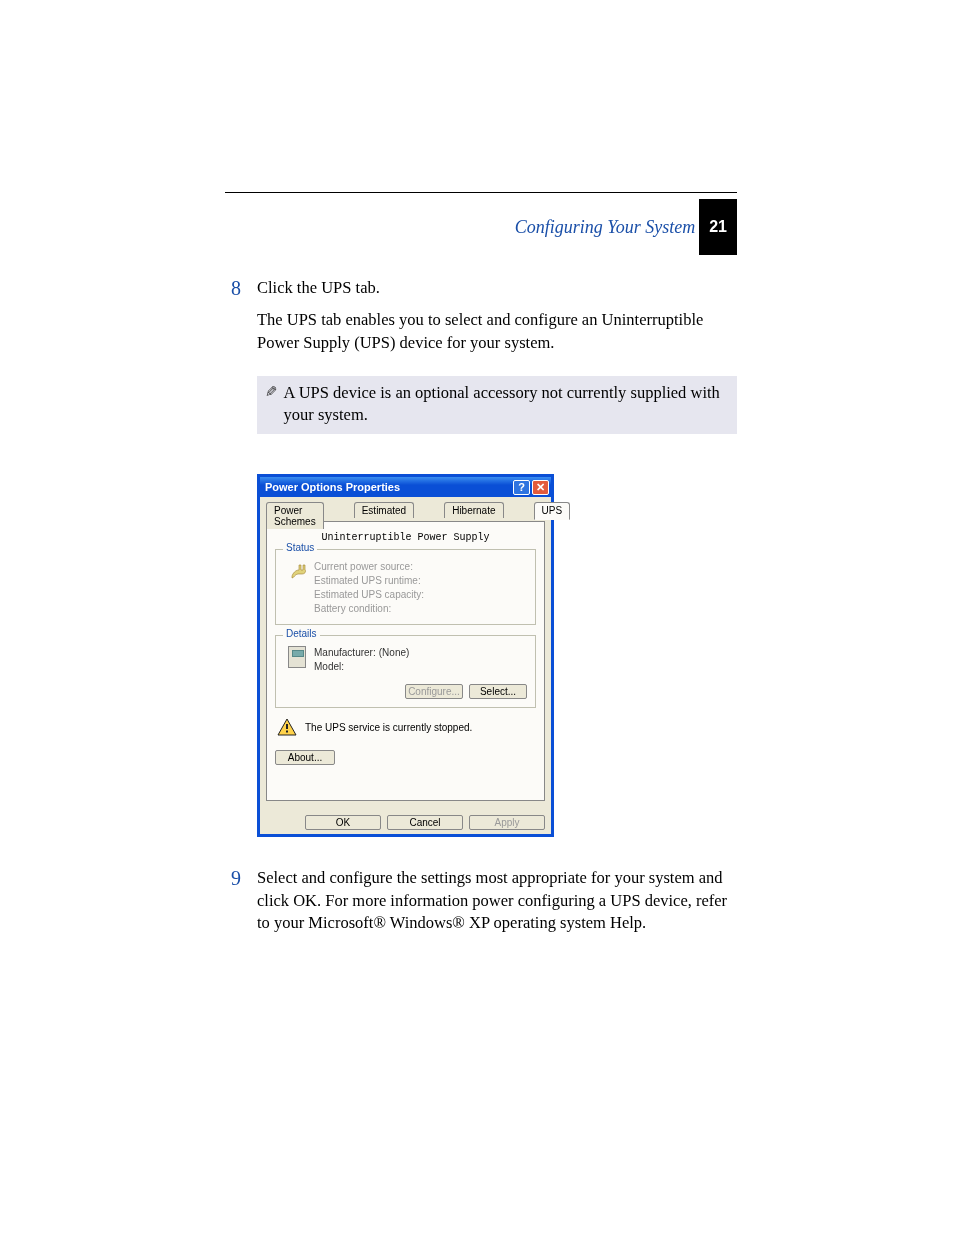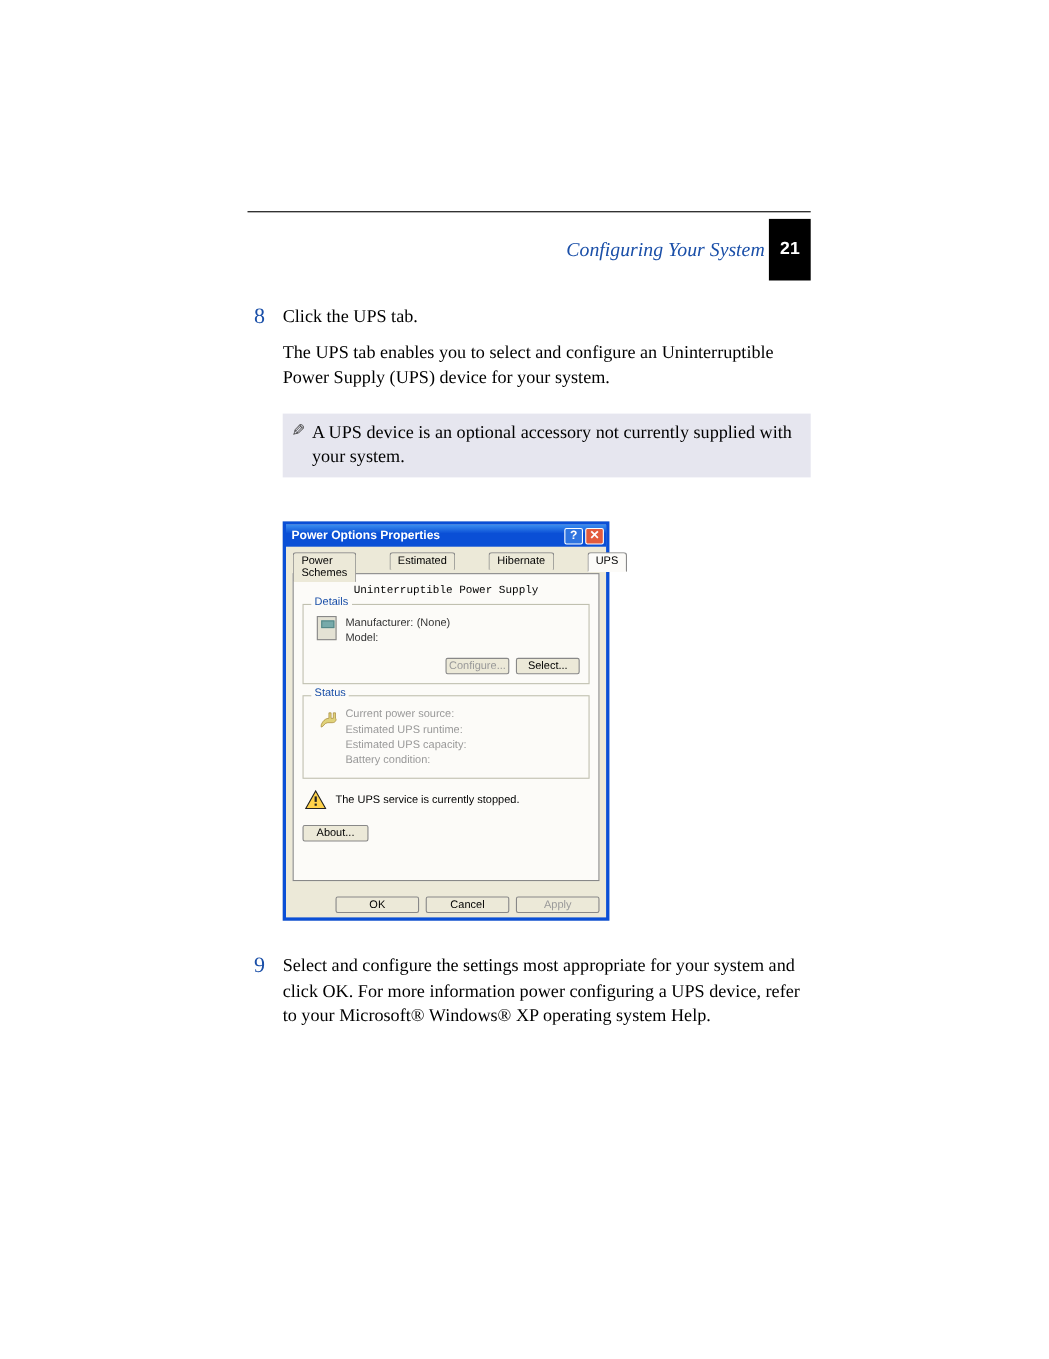--- a/index.html
+++ b/index.html
@@ -277,54 +277,54 @@
       </div>
       <div class="dlg-body">
         <div class="tabstrip">
           <div class="tab">Power Schemes</div>
           <div class="tab">Estimated</div>
           <div class="tab">Hibernate</div>
           <div class="tab active">UPS</div>
         </div>
         <div class="tabpanel">
           <div class="panel-title">Uninterruptible Power Supply</div>
+
+          <div class="groupbox">
+            <span class="gb-legend">Status</span>
+            <div class="status-rows">
+              <span class="plug-icon">
+                <svg viewBox="0 0 20 20">
+                    <path d="M4 14 C4 14 6 8 11 8 L11 3 L13 3 L13 8 L15 8 L15 3 L17 3 L17 8 C18 8 18 12 14 12 L10 12 C7 12 6 16 4 16 Z" fill="#e0d27a" stroke="#a08030" stroke-width="0.6"></path>
+                  </svg>
+              </span>
+              <div>Current power source:</div>
+              <div>Estimated UPS runtime:</div>
+              <div>Estimated UPS capacity:</div>
+              <div>Battery condition:</div>
+            </div>
+          </div>
 
           <div class="groupbox">
             <span class="gb-legend">Details</span>
             <div class="details-rows">
               <span class="ups-icon"></span>
               <div>
                 <span class="lbl">Manufacturer:</span>
                 <span>(None)</span>
               </div>
               <div>
                 <span class="lbl">Model:</span>
               </div>
             </div>
             <div class="btn-row">
               <div class="winbtn disabled">Configure...</div>
               <div class="winbtn">Select...</div>
             </div>
           </div>
 
-          <div class="groupbox">
-            <span class="gb-legend">Status</span>
-            <div class="status-rows">
-              <span class="plug-icon">
-                <svg viewBox="0 0 20 20">
-                    <path d="M4 14 C4 14 6 8 11 8 L11 3 L13 3 L13 8 L15 8 L15 3 L17 3 L17 8 C18 8 18 12 14 12 L10 12 C7 12 6 16 4 16 Z" fill="#e0d27a" stroke="#a08030" stroke-width="0.6"></path>
-                  </svg>
-              </span>
-              <div>Current power source:</div>
-              <div>Estimated UPS runtime:</div>
-              <div>Estimated UPS capacity:</div>
-              <div>Battery condition:</div>
-            </div>
-          </div>
-
           <div class="warn-row">
             <span class="warn-icon">
               <svg viewBox="0 0 20 18">
                   <polygon points="10,1 19,17 1,17" fill="#ffd24a" stroke="#222" stroke-width="1"></polygon>
                   <rect x="9" y="6" width="2" height="5" fill="#222"></rect>
                   <rect x="9" y="12.5" width="2" height="2" fill="#222"></rect>
                 </svg>
             </span>
             <span>The UPS service is currently stopped.</span>
           </div>

